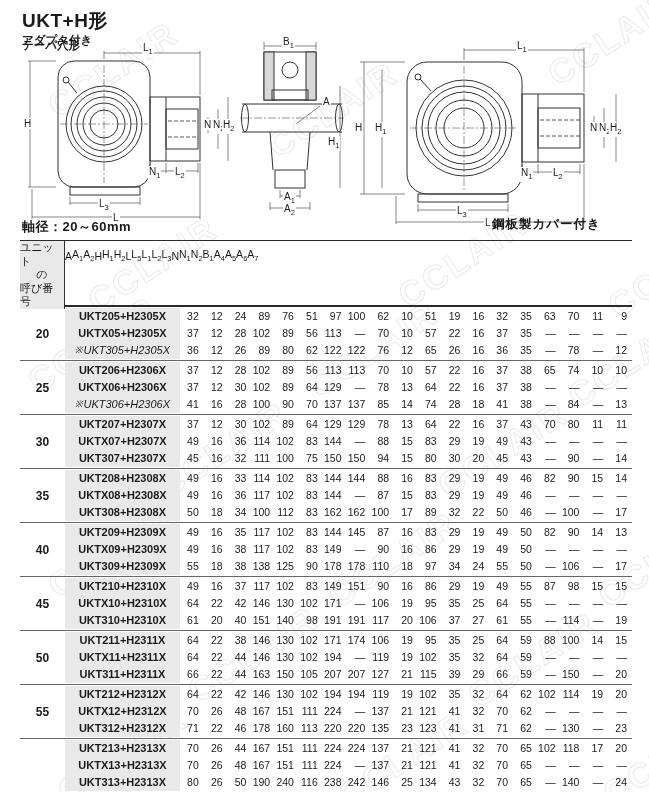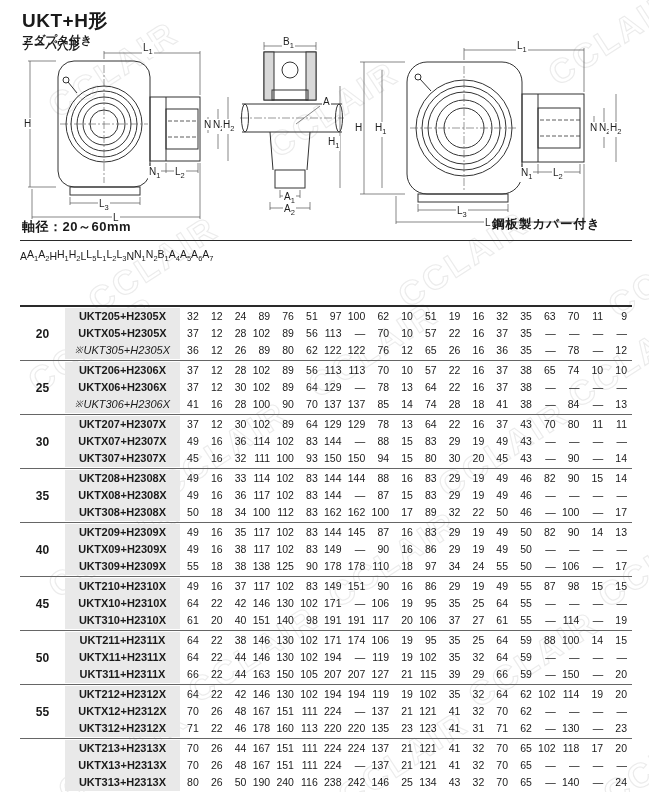--- a/index.html
+++ b/index.html
@@ -252,20 +252,25 @@
   <span class="dim" style="left:200px;top:125px"><span>L<sub>2</sub></span></span>
   <span class="dim" style="left:104px;top:163px"><span>L<sub>3</sub></span></span>
   <span class="dim" style="left:132px;top:175px"><span>L</span></span>
 </div>
 
 <div class="caption">鋼板製カバー付き</div>
 <div class="shaft-range">軸径：20～60mm</div>
 
 <div class="table">
   <div class="thead">
+    <div class="th-unit">
+      <span>ユニット</span>
+      <span>の</span>
+      <span>呼び番号</span>
+    </div>
     <div class="th-dims">
       <div class="letters" id="dim-letters">
           <div class="cell">
             <span>A</span>
           </div>
           <div class="cell">
             <span>A<sub>1</sub></span>
           </div>
           <div class="cell">
             <span>A<sub>2</sub></span>
@@ -489,21 +494,21 @@
         <div class="val-cell" style="grid-area: 2 / 18;">—</div>
         <div class="val-cell" style="grid-area: 2 / 19;">—</div>
         <div class="val-cell" style="grid-area: 2 / 20;">—</div>
         <div class="val-cell" style="grid-area: 2 / 21;">—</div>
         <div class="name-cell" style="grid-area: 3 / 2;">UKT307+H2307X</div>
         <div class="val-cell" style="grid-area: 3 / 3;">45</div>
         <div class="val-cell" style="grid-area: 3 / 4;">16</div>
         <div class="val-cell" style="grid-area: 3 / 5;">32</div>
         <div class="val-cell" style="grid-area: 3 / 6;">111</div>
         <div class="val-cell" style="grid-area: 3 / 7;">100</div>
-        <div class="val-cell" style="grid-area: 3 / 8;">93</div>
+        <div class="val-cell" style="grid-area: 3 / 8;">75</div>
         <div class="val-cell" style="grid-area: 3 / 9;">150</div>
         <div class="val-cell" style="grid-area: 3 / 10;">150</div>
         <div class="val-cell" style="grid-area: 3 / 11;">94</div>
         <div class="val-cell" style="grid-area: 3 / 12;">15</div>
         <div class="val-cell" style="grid-area: 3 / 13;">80</div>
         <div class="val-cell" style="grid-area: 3 / 14;">30</div>
         <div class="val-cell" style="grid-area: 3 / 15;">20</div>
         <div class="val-cell" style="grid-area: 3 / 16;">45</div>
         <div class="val-cell" style="grid-area: 3 / 17;">43</div>
         <div class="val-cell" style="grid-area: 3 / 18;">—</div>

